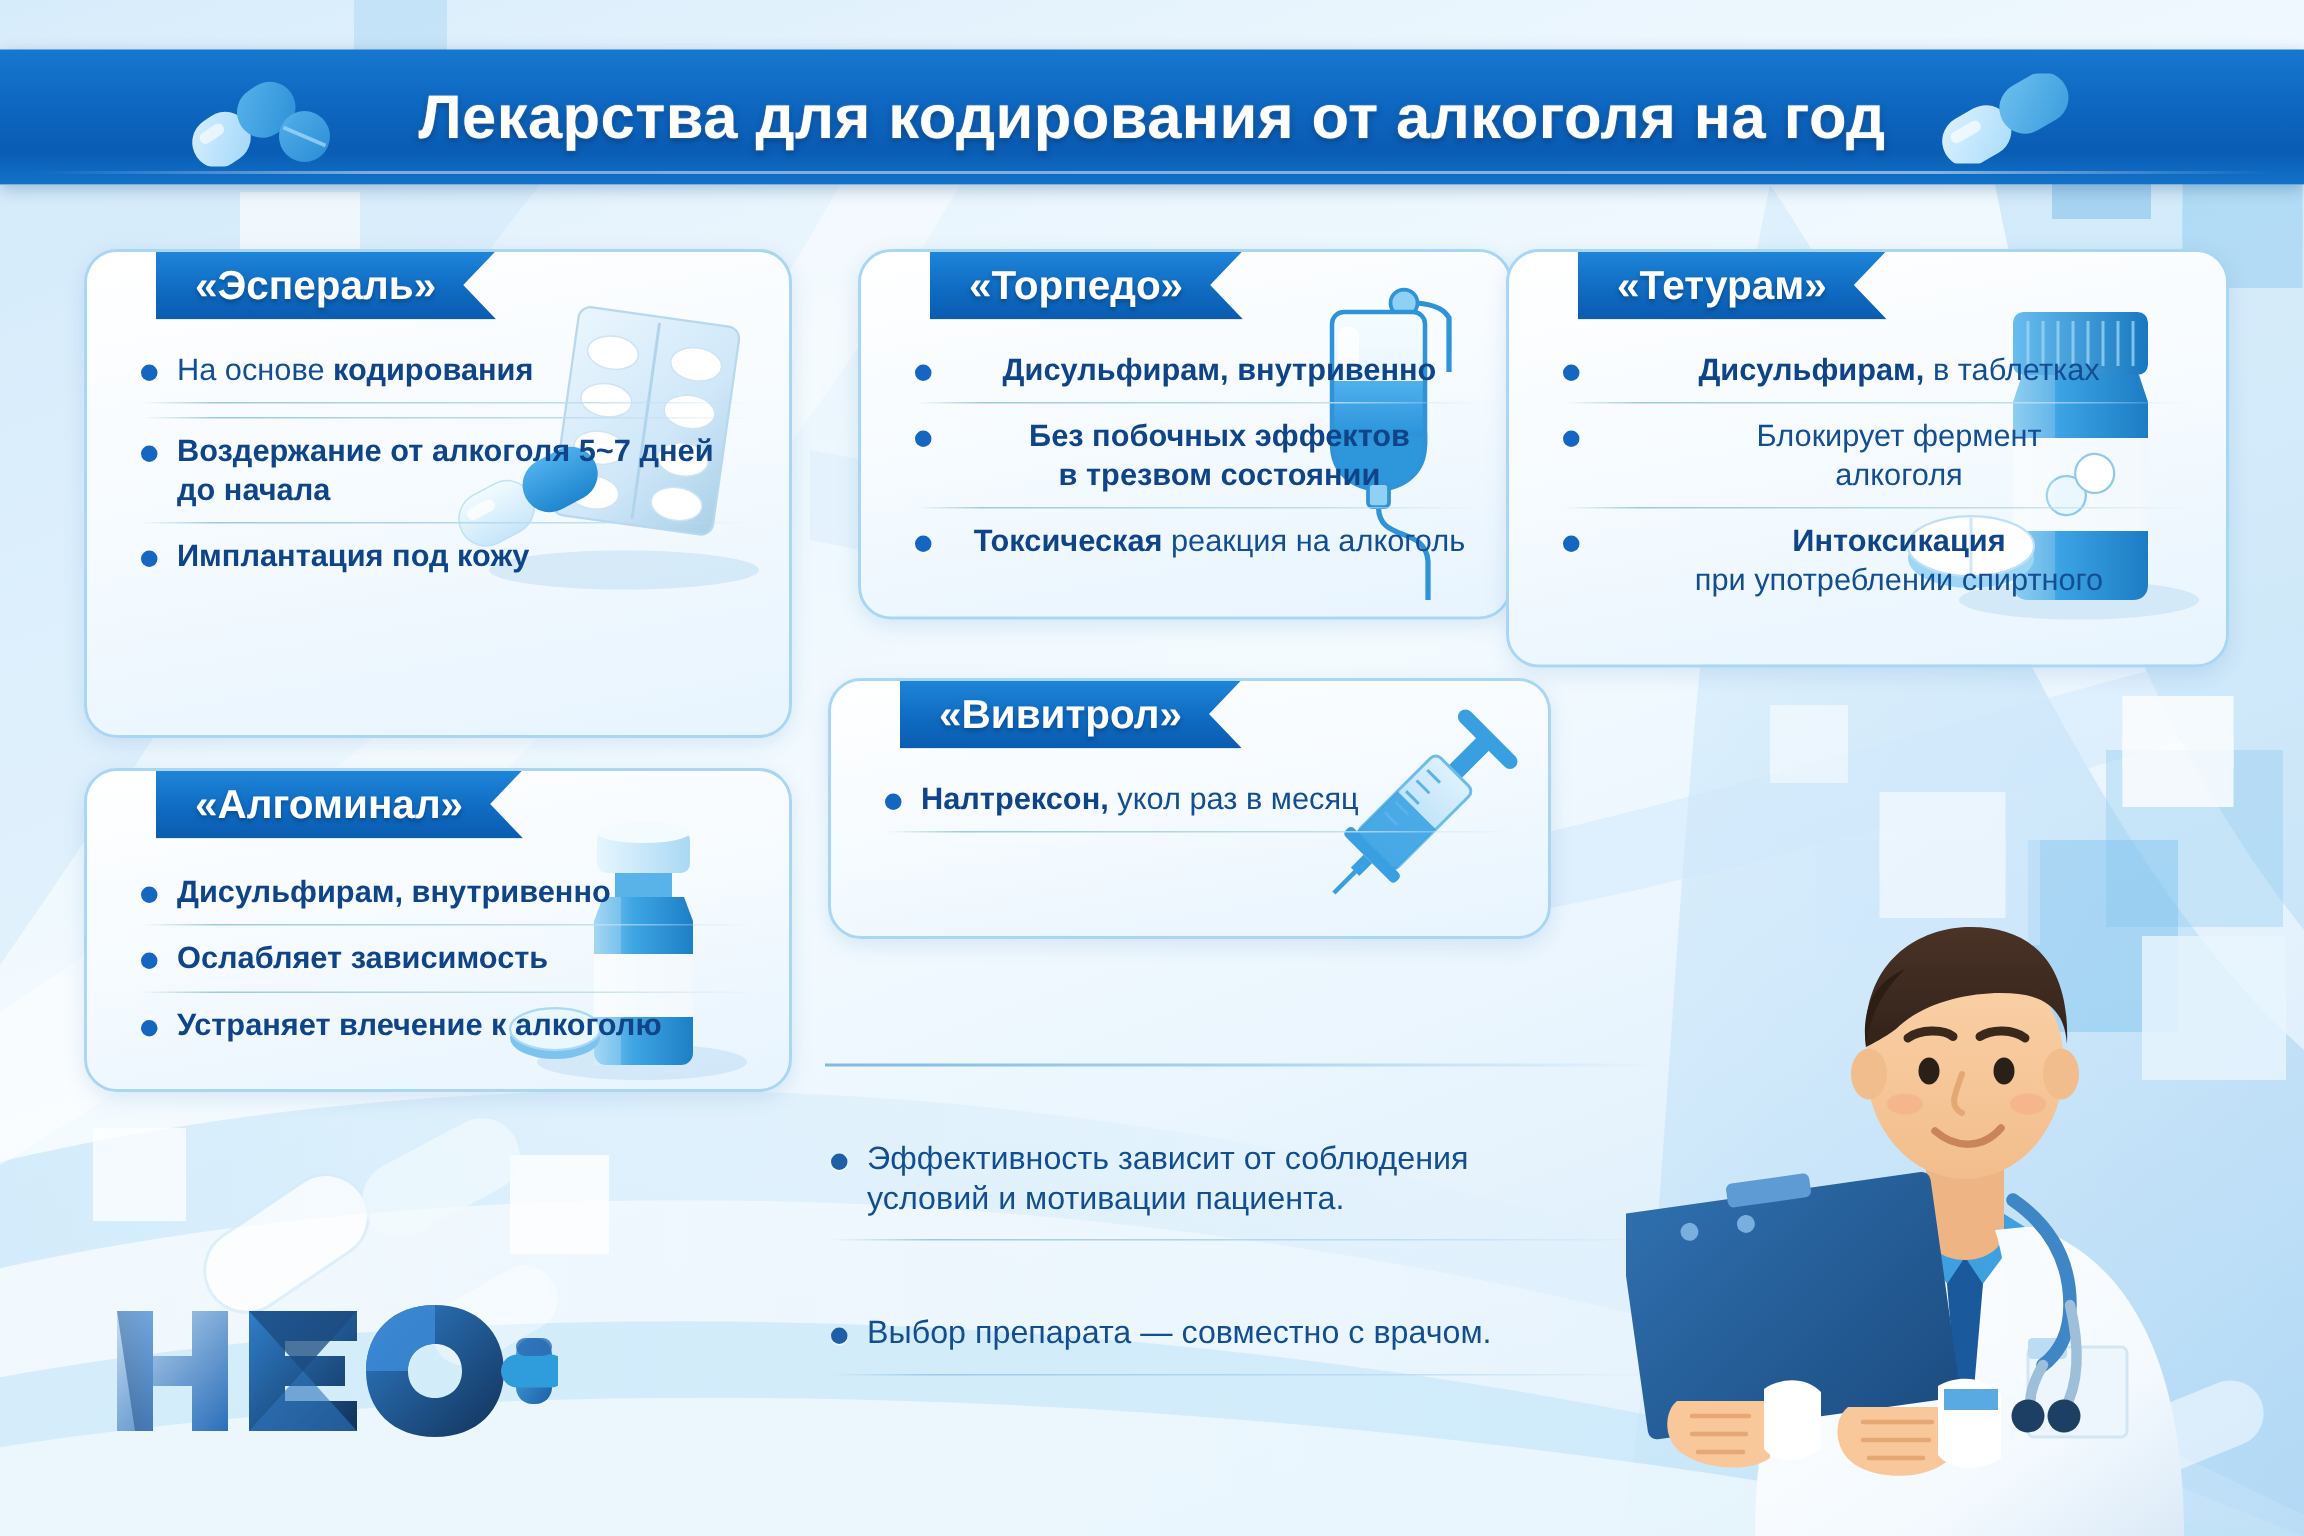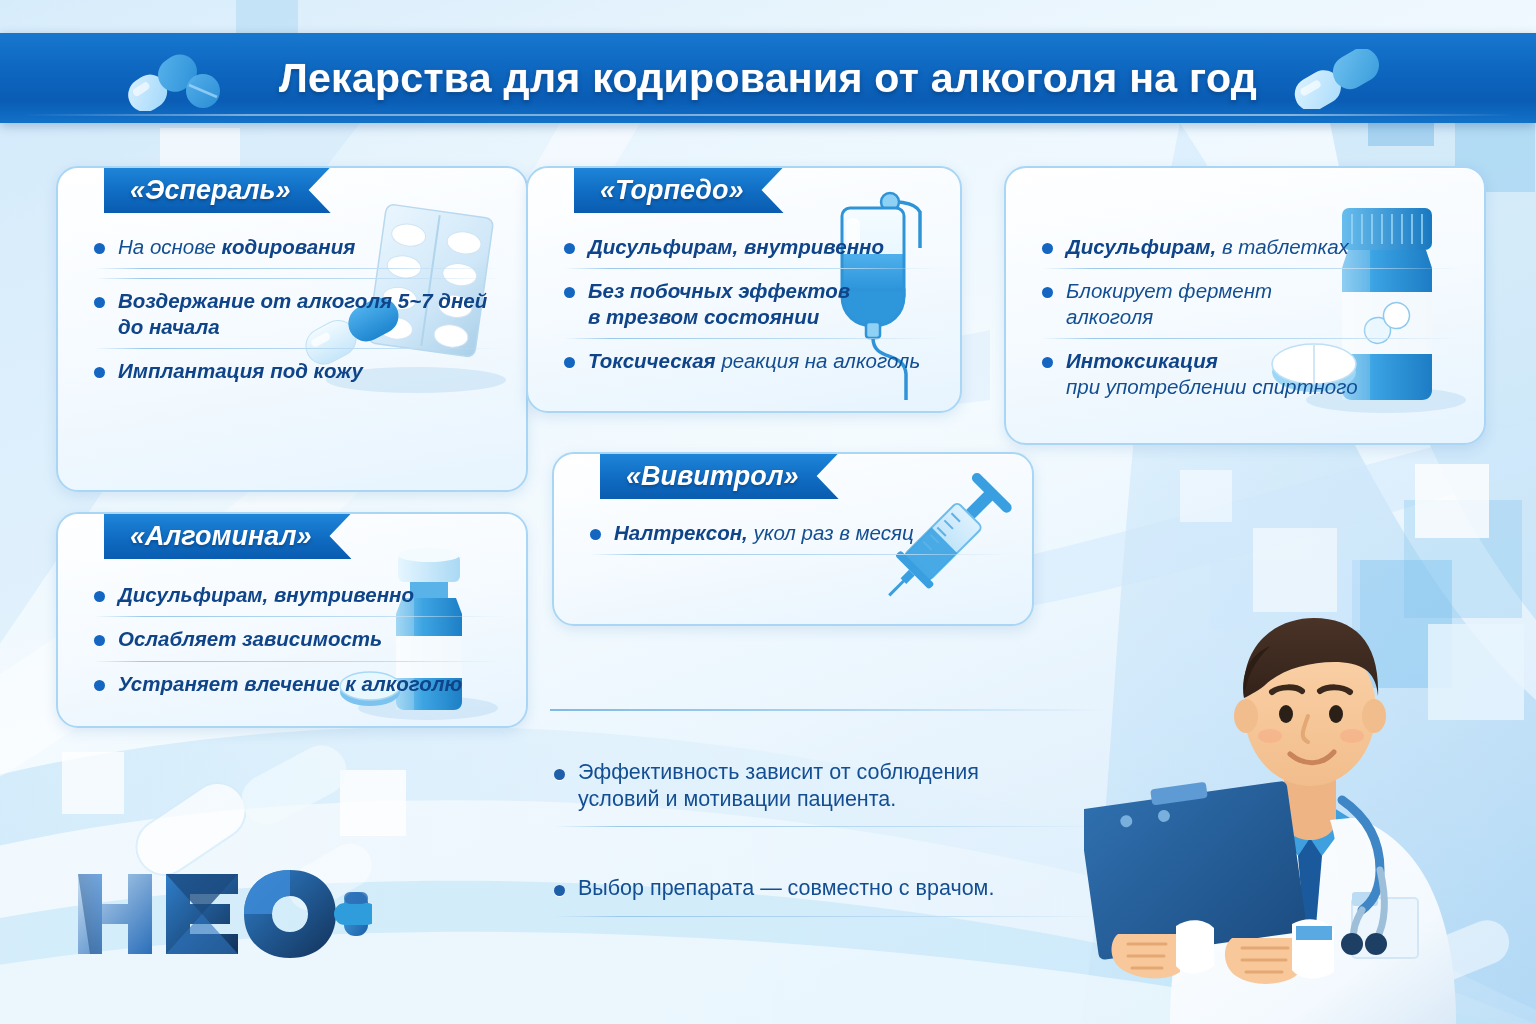--- a/index.html
+++ b/index.html
@@ -36,21 +36,21 @@
     position:relative;z-index:4;white-space:nowrap;
     font-family:"Liberation Sans","DejaVu Sans",sans-serif;
   }
 
   
   .card{position:absolute;border-radius:22px;
     background:linear-gradient(170deg,#ffffff 0%,#f6fbff 45%,#e7f4fe 100%);
     border:2px solid #a9d6f5;
     box-shadow:0 4px 14px rgba(30,100,170,.13), inset 0 1px 0 #fff;
     overflow:hidden;}
-  .card-inner{position:relative;width:100%;height:100%;font-style:italic;}
+  .card-inner{position:relative;width:100%;height:100%;}
 
   
   .ribbon{position:absolute;left:46px;top:-1px;height:46px;
     background:linear-gradient(180deg,#1f86da 0%,#0f6cc2 55%,#0a5cb0 100%);
     display:flex;align-items:center;padding:0 40px 0 26px;
     box-shadow:0 3px 7px rgba(10,70,140,.3);
     clip-path:polygon(0 0,100% 0,calc(100% - 22px) 50%,100% 100%,0 100%);
     z-index:5;}
   .ribbon-label{color:#fff;font-size:27px;font-weight:bold;white-space:nowrap;
     text-shadow:0 2px 3px rgba(3,50,105,.5);}
@@ -245,21 +245,21 @@
         </div>
         <div class="sep"></div>
         <div class="bitem">
           <span class="dot"></span>
           <div class="btext"><b>Имплантация под кожу</b></div>
         </div>
       </div>
     </div>
   </div>
 
-  <div class="card" id="card-torpedo" style="left:526px;top:166px;width:432px;height:243px;">
+  <div class="card" id="card-torpedo" style="left:572px;top:166px;width:432px;height:243px;text-align:center;">
     <div class="card-inner">
 
       <svg class="art" style="right:6px;top:22px;" width="170" height="210" viewBox="0 0 170 210">
         <defs>
           <linearGradient id="iv1" x1="0" y1="0" x2="0" y2="1">
             <stop offset="0%" stop-color="#f4fcff"></stop>
               <stop offset="48%" stop-color="#eaf7ff"></stop>
             <stop offset="48%" stop-color="#4fb0ec"></stop>
               <stop offset="100%" stop-color="#1e8ad4"></stop>
           </linearGradient>
@@ -336,22 +336,25 @@
         </g>
         <rect x="76" y="56" width="28" height="150" fill="#ffffff" opacity=".18"></rect>
 
         <g>
           <ellipse cx="48" cy="178" rx="42" ry="20" fill="#9ed7f6"></ellipse>
           <ellipse cx="48" cy="170" rx="42" ry="20" fill="#ffffff" stroke="#bde0f6" stroke-width="1.5"></ellipse>
           <line x1="48" y1="151" x2="48" y2="189" stroke="#cfe7f6" stroke-width="2"></line>
         </g>
       </svg>
 
-
-      <div class="blist" style="top:66px;right:18px;">
+      <div class="ribbon">
+        <span class="ribbon-label">«Тетурам»</span>
+      </div>
+
+      <div class="blist" style="top:66px;right:18px;text-align:center;">
         <div class="bitem">
           <span class="dot"></span>
           <div class="btext"><b>Дисульфирам,</b><span> в таблетках</span></div>
         </div>
         <div class="sep"></div>
         <div class="bitem">
           <span class="dot"></span>
           <div class="btext"><span>Блокирует фермент</span><br><span>алкоголя</span></div>
         </div>
         <div class="sep"></div>

